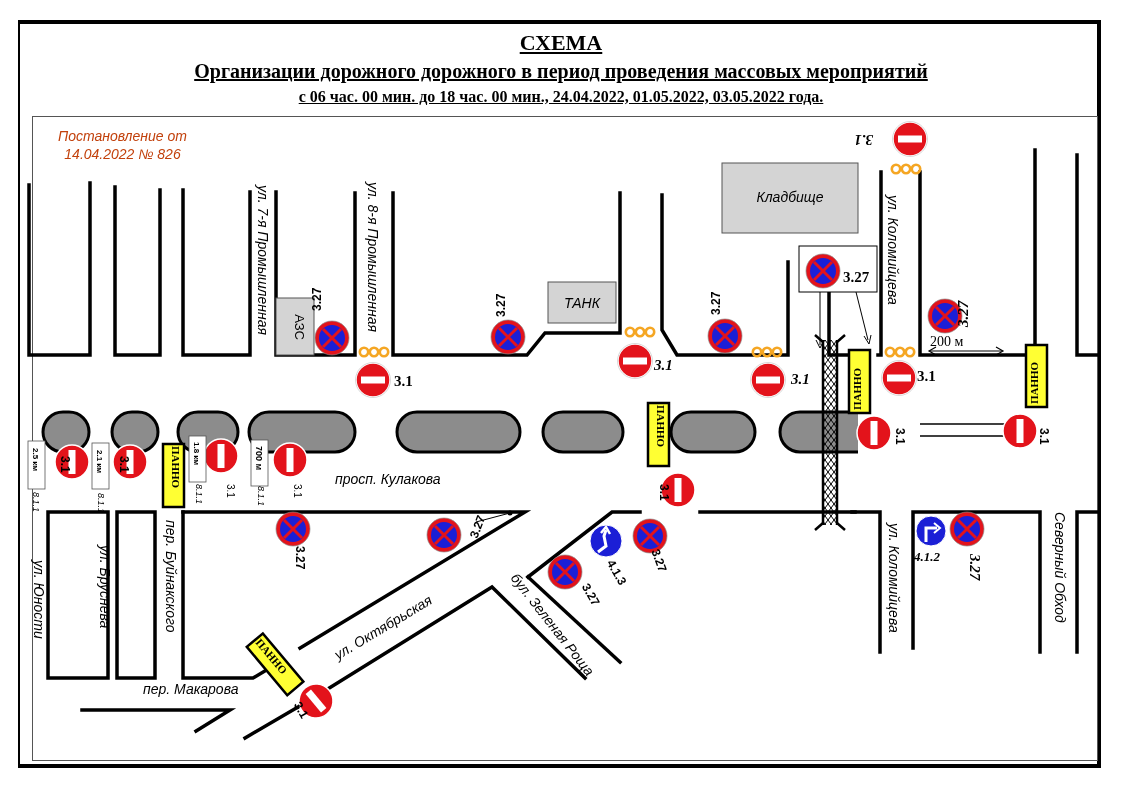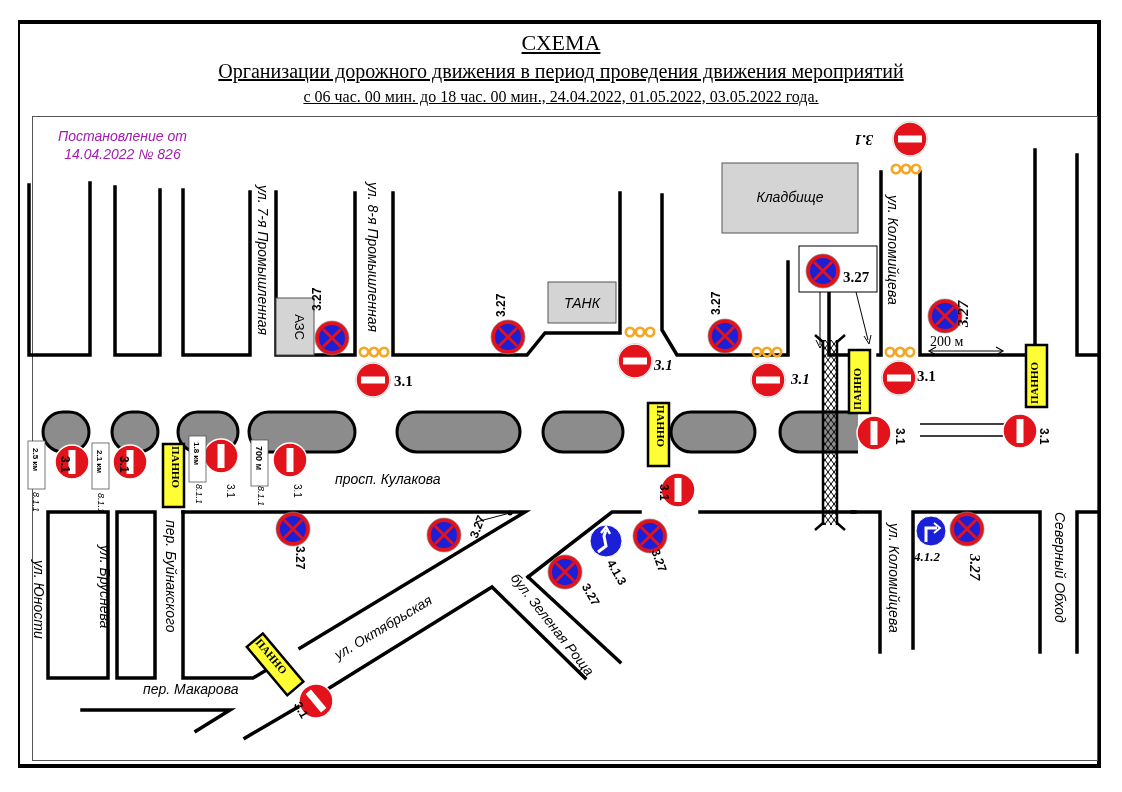--- a/index.html
+++ b/index.html
@@ -1,41 +1,41 @@
 <!DOCTYPE html>
 <html><head>
 <meta charset="utf-8">
 <style>
   html, body { margin:0; padding:0; background:#ffffff; }
   body { width:1122px; height:792px; position:relative; overflow:hidden; font-family:"Liberation Sans", sans-serif; }
   .outer-frame { position:absolute; left:18px; top:20px; width:1083px; height:748px; border:4px solid #000; border-left-width:2px; box-sizing:border-box; }
   .inner-frame { position:absolute; left:32px; top:116px; width:1066px; height:645px; border:1px solid #555; box-sizing:border-box; }
-  .title { position:absolute; left:0; width:1122px; text-align:center; font-family:"Liberation Serif", serif; font-weight:normal; text-decoration:underline; color:#000; }
+  .title { position:absolute; left:0; width:1122px; text-align:center; font-family:"Liberation Serif", serif; font-weight:bold; text-decoration:underline; color:#000; }
   .t1 { top:30px; font-size:22px; }
   .t2 { top:60px; font-size:20px; }
   .t3 { top:88px; font-size:16px; }
-  .decree { position:absolute; left:40px; top:127px; width:165px; text-align:center; font-style:italic; font-size:14px; line-height:18px; color:#a21caf; }
+  .decree { position:absolute; left:40px; top:127px; width:165px; text-align:center; font-style:italic; font-size:14px; line-height:18px; color:#c2410c; }
   svg#map { position:absolute; left:0; top:0; }
   .lbl { font-family:"Liberation Sans", sans-serif; font-style:italic; font-size:14px; fill:#000; }
   .code { font-family:"Liberation Serif", serif; font-weight:bold; font-size:15px; fill:#000; }
   .codei { font-family:"Liberation Serif", serif; font-weight:bold; font-style:italic; font-size:15px; fill:#000; }
   .codes { font-family:"Liberation Sans", sans-serif; font-weight:bold; font-size:12px; fill:#000; }
   .small { font-family:"Liberation Sans", sans-serif; font-size:10px; fill:#000; }
   .panno-text { font-family:"Liberation Serif", serif; font-weight:bold; font-size:11px; fill:#000; }
   .road { stroke:#000; stroke-width:3.5; fill:none; stroke-linecap:square; }
   .thin { stroke:#000; stroke-width:1.3; fill:none; }
 </style>
 </head>
 <body>
 
 <div class="outer-frame"></div>
 <div class="inner-frame"></div>
 
 <div class="title t1">СХЕМА</div>
-<div class="title t2">Организации дорожного движения в период проведения движения мероприятий</div>
+<div class="title t2">Организации дорожного дорожного в период проведения массовых мероприятий</div>
 <div class="title t3">с 06 час. 00 мин. до 18 час. 00 мин., 24.04.2022, 01.05.2022, 03.05.2022 года.</div>
 
 <div class="decree">
   <div>Постановление от</div>
   <div>14.04.2022 № 826</div>
 </div>
 
 <svg id="map" width="1122" height="792">
   <defs>
     <g id="noentry">

